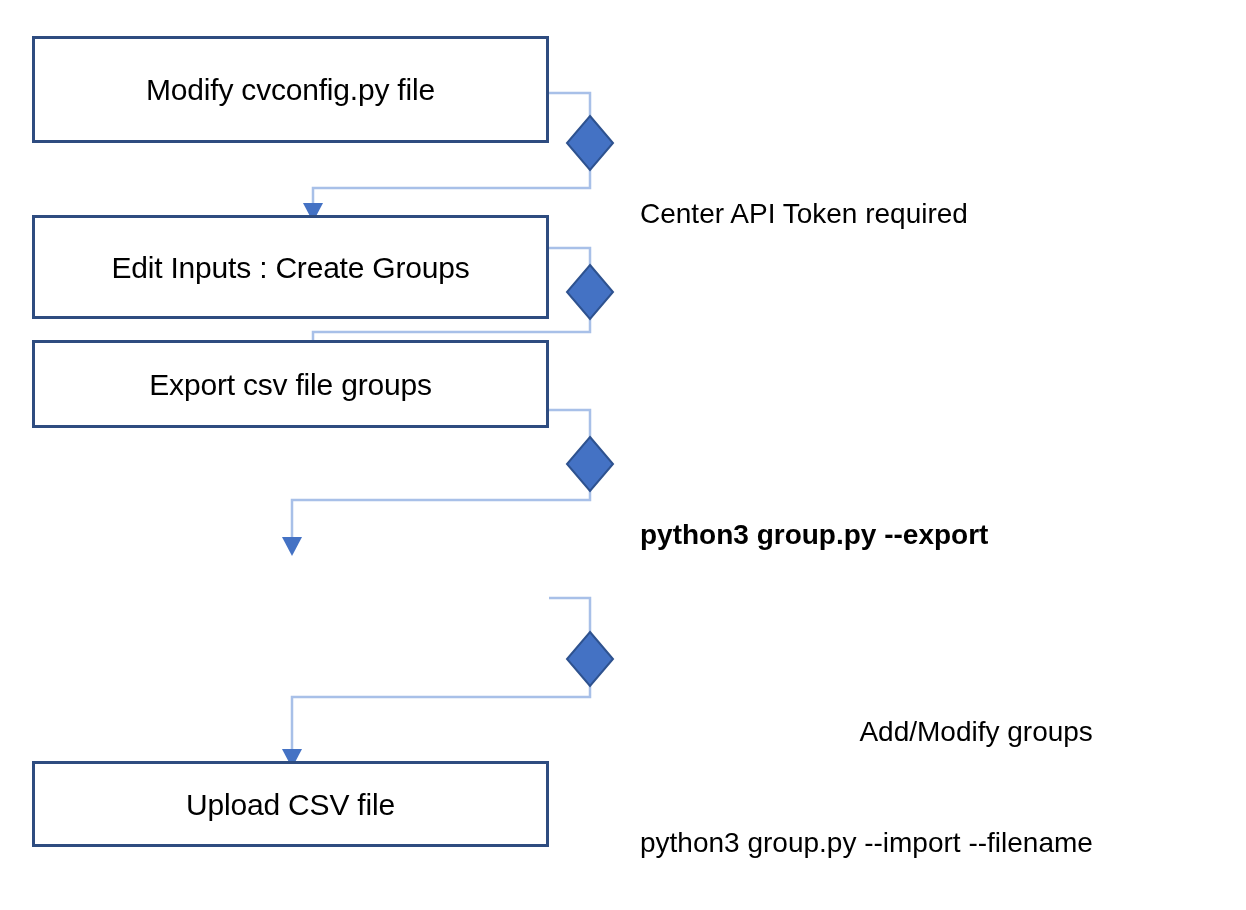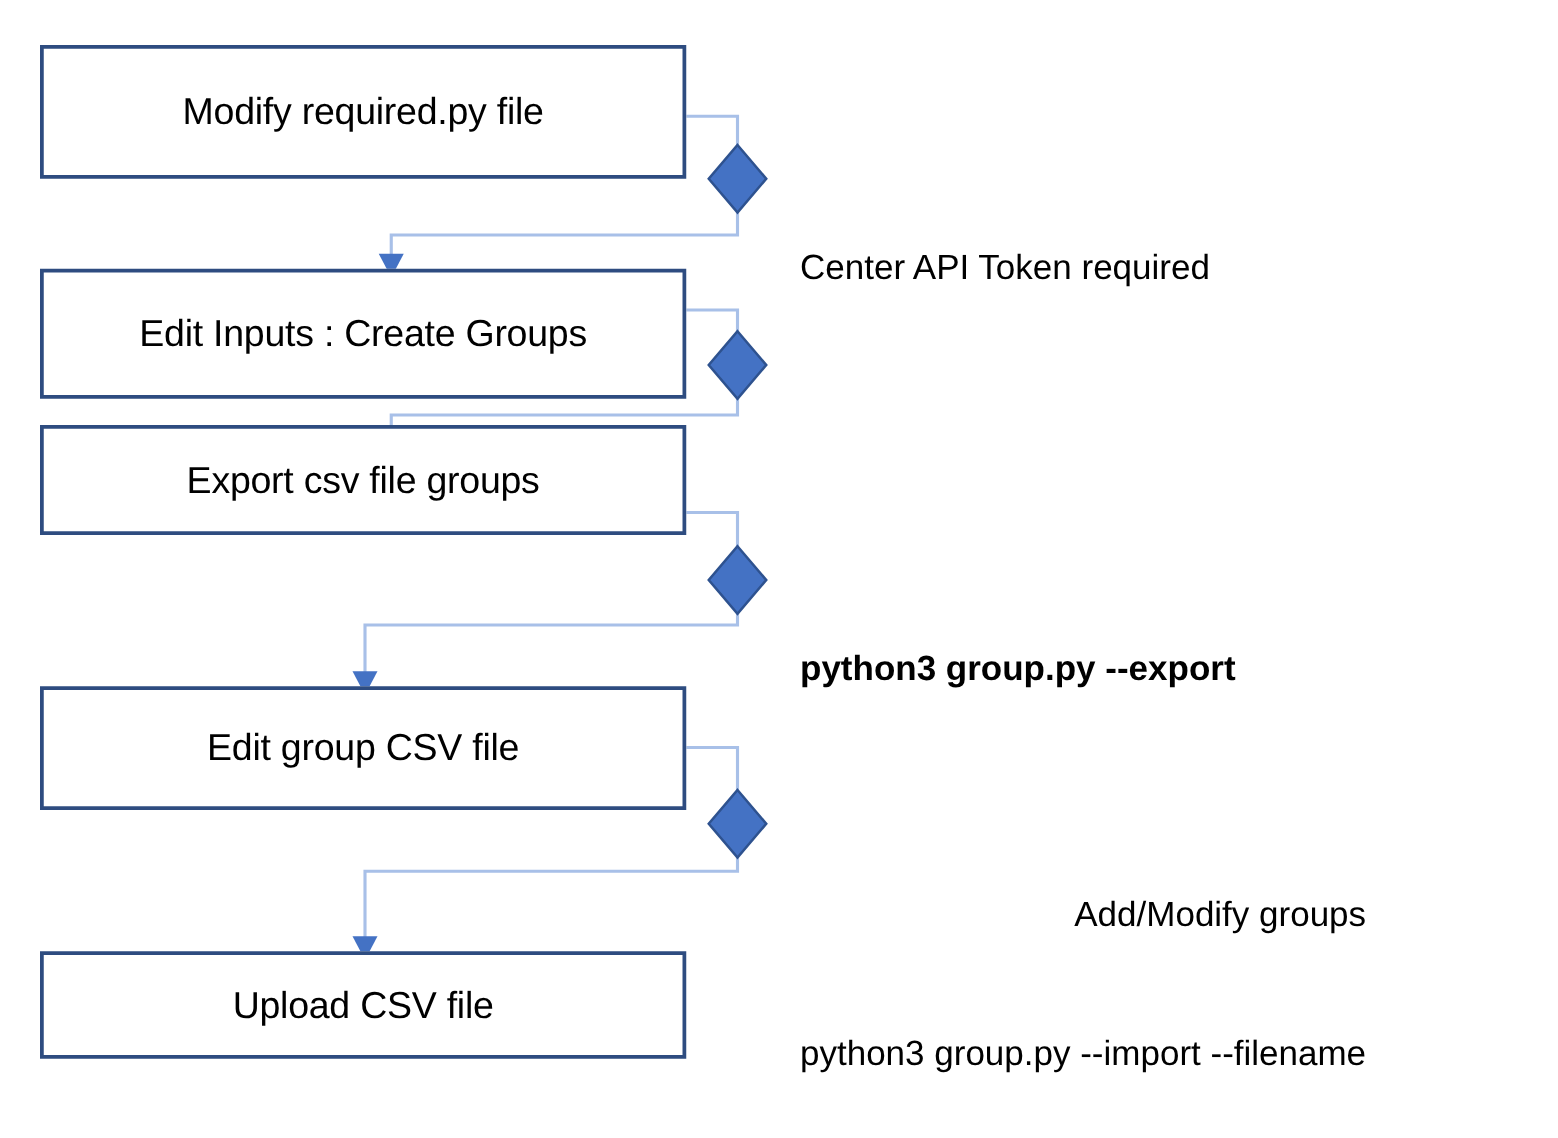--- a/index.html
+++ b/index.html
@@ -84,34 +84,31 @@
     <polygon points="590,437 613,464 590,491 567,464" fill="#4472C4" stroke="#2E528F" stroke-width="2"></polygon>
     <polygon points="590,632 613,659 590,686 567,659" fill="#4472C4" stroke="#2E528F" stroke-width="2"></polygon>
   </svg>
 
   <div class="diamond-hit" style="left:567px; top:116px; width:46px; height:54px;"></div>
   <div class="diamond-hit" style="left:567px; top:265px; width:46px; height:54px;"></div>
   <div class="diamond-hit" style="left:567px; top:437px; width:46px; height:54px;"></div>
   <div class="diamond-hit" style="left:567px; top:632px; width:46px; height:54px;"></div>
 
   <div class="proc-box" style="left:32px; top:36px; width:517px; height:107px;">
-    <span class="proc-label">Modify required.py file</span>
+    <span class="proc-label">Modify cvconfig.py file</span>
   </div>
 
   <div class="proc-box" style="left:32px; top:215px; width:517px; height:104px;">
     <span class="proc-label">Edit Inputs : Create Groups</span>
   </div>
 
   <div class="proc-box" style="left:32px; top:340px; width:517px; height:88px;">
     <span class="proc-label">Export csv file groups</span>
   </div>
 
-  <div class="proc-box" style="left:32px; top:549px; width:517px; height:99px;">
-    <span class="proc-label">Edit group CSV file</span>
-  </div>
 
   <div class="proc-box" style="left:32px; top:761px; width:517px; height:86px;">
     <span class="proc-label">Upload CSV file</span>
   </div>
 
   <div class="annot" style="left:640px; top:122px;">
     <div>Center API Token required</div>
   </div>
 
   <div class="annot" style="left:640px; top:443px;font-weight:bold;">

